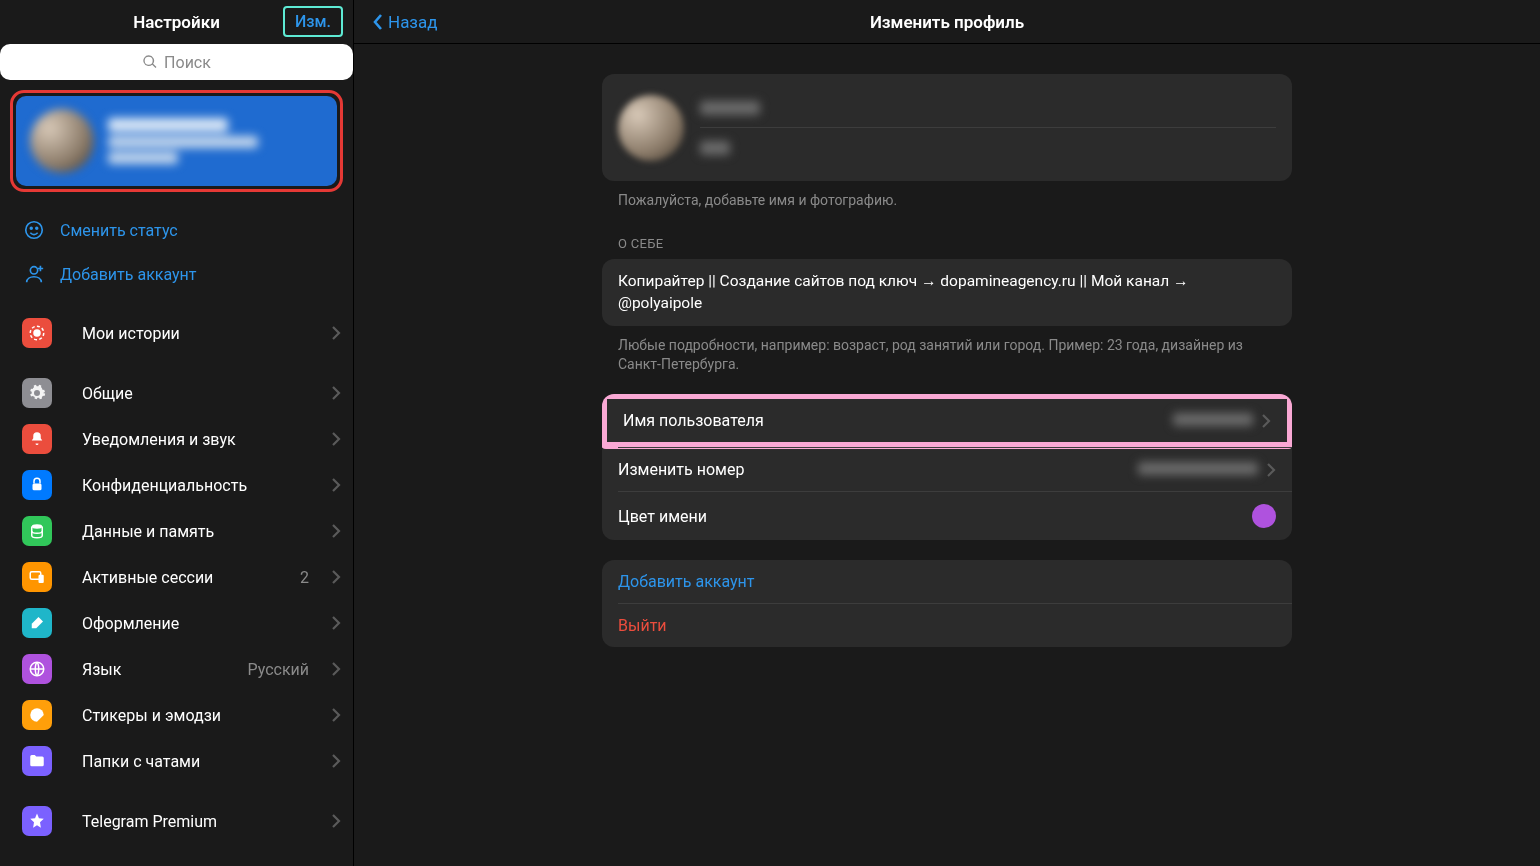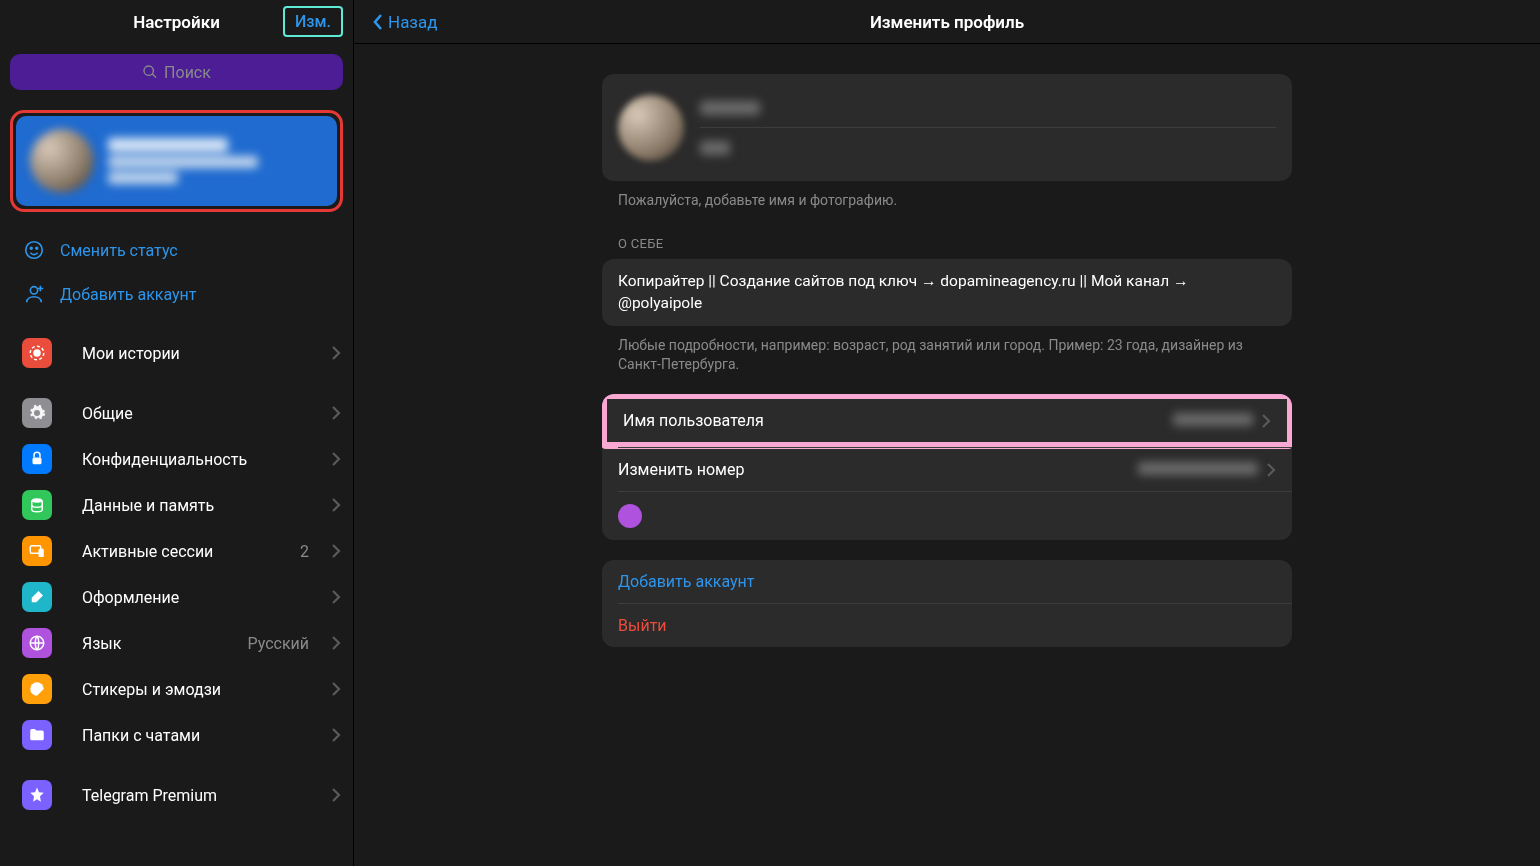--- a/index.html
+++ b/index.html
@@ -40,23 +40,22 @@
     border: 2px solid #5eead4;
     border-radius: 4px;
     padding: 4px 10px;
   }
   .edit-btn {
     color: #2d95eb;
     font-size: 16px;
     font-weight: 500;
   }
   .search-box {
-    margin: 10px;
     height: 36px;
-    background: #4c1d95;
+    background: #ffffff;
     border-radius: 10px;
     display: flex;
     align-items: center;
     justify-content: center;
     gap: 6px;
     color: #8a8a8a;
   }
   .search-icon-svg { width: 16px; height: 16px; fill: #8a8a8a; }
   .search-placeholder { font-size: 16px; }
   .profile-card {
@@ -266,20 +265,31 @@
           <svg viewBox="0 0 24 24">
             <path d="M12 8a4 4 0 100 8 4 4 0 000-8zm9 4l2 1-1 3-2-.4a9 9 0 01-1.6 1.6l.4 2-3 1-1-2a9 9 0 01-2.2 0l-1 2-3-1 .4-2A9 9 0 016.4 16L4 16.6l-1-3 2-1a9 9 0 010-2.2l-2-1 1-3 2 .4A9 9 0 018 4.4L7.6 2l3-1 1 2a9 9 0 012.2 0l1-2 3 1-.4 2A9 9 0 0119.6 8l2-.4 1 3-2 1a9 9 0 010 2.2z" fill="#fff" opacity=".9"></path>
           </svg>
         </div>
       <span class="item-label">Общие</span>
       <span class="chevron"><svg viewBox="0 0 10 16">
             <path d="M2 2l6 6-6 6"></path>
           </svg></span>
     </div>
     <div class="settings-item">
+      <div class="icon-badge bg-redn">
+          <svg viewBox="0 0 24 24">
+            <path d="M12 3a5 5 0 00-5 5v3l-2 3h14l-2-3V8a5 5 0 00-5-5zm-2 15a2 2 0 004 0z"></path>
+          </svg>
+        </div>
+      <span class="item-label">Уведомления и звук</span>
+      <span class="chevron"><svg viewBox="0 0 10 16">
+            <path d="M2 2l6 6-6 6"></path>
+          </svg></span>
+    </div>
+    <div class="settings-item">
       <div class="icon-badge bg-blue">
           <svg viewBox="0 0 24 24">
             <rect x="6" y="10" width="12" height="9" rx="2"></rect>
             <path d="M8 10V7a4 4 0 018 0v3" fill="none" stroke="#fff" stroke-width="2"></path>
           </svg>
         </div>
       <span class="item-label">Конфиденциальность</span>
       <span class="chevron"><svg viewBox="0 0 10 16">
             <path d="M2 2l6 6-6 6"></path>
           </svg></span>
@@ -416,20 +426,21 @@
         <div class="divider"></div>
         <div class="row">
           <span class="row-label">Изменить номер</span>
           <span class="row-value-blur"><span style="width:120px"></span></span>
           <span class="chevron" style="margin-left:8px"><svg viewBox="0 0 10 16">
                 <path d="M2 2l6 6-6 6"></path>
               </svg></span>
         </div>
         <div class="divider"></div>
         <div class="row">
+          <span class="row-label">Цвет имени</span>
           <span class="color-dot" style="background:#af52de"></span>
         </div>
       </div>
 
       <div class="card mt">
         <div class="row link-blue">
           <span>Добавить аккаунт</span>
         </div>
         <div class="divider"></div>
         <div class="row link-red">

